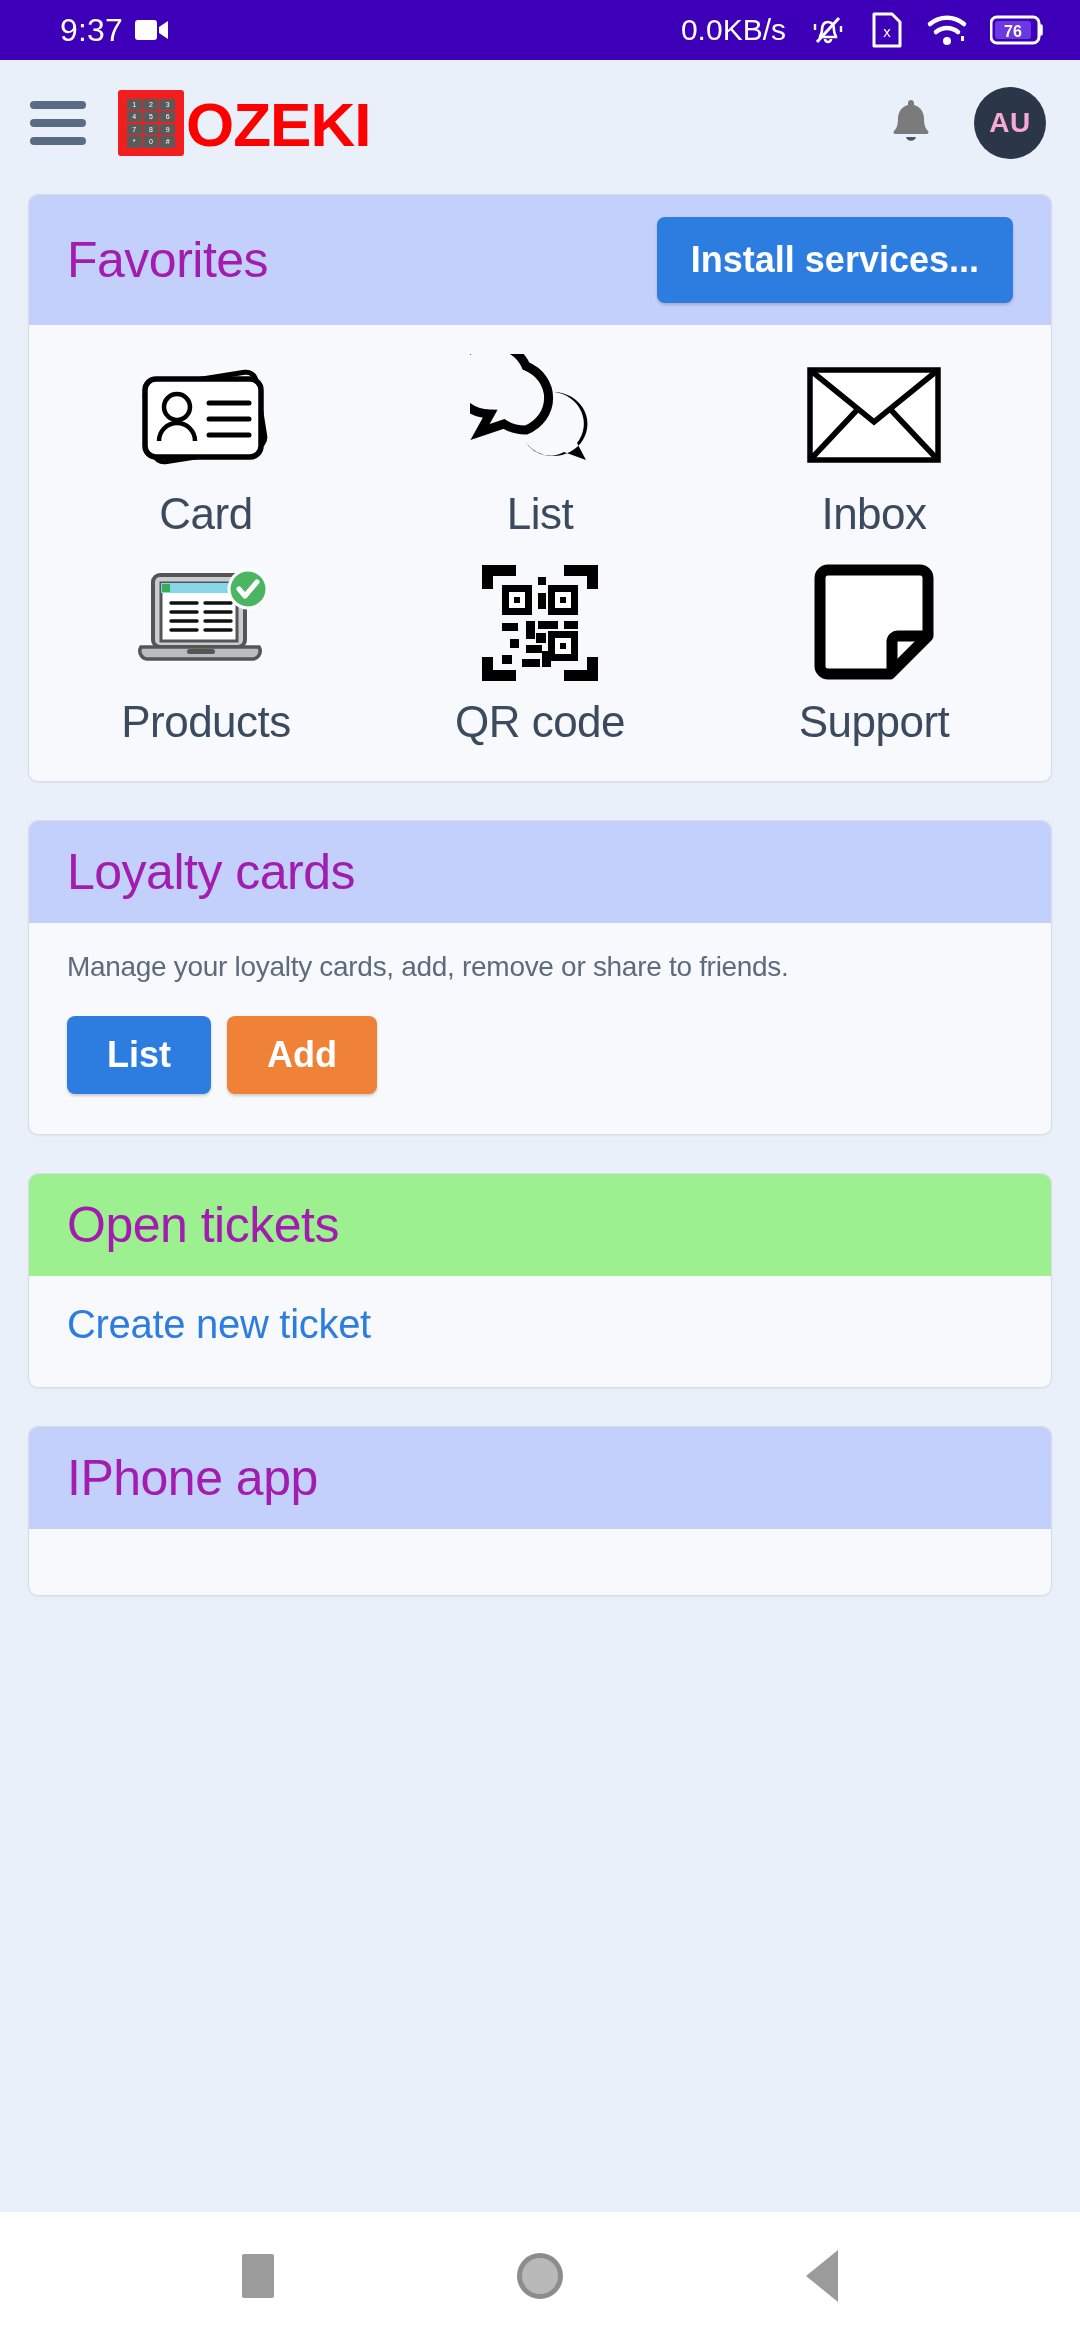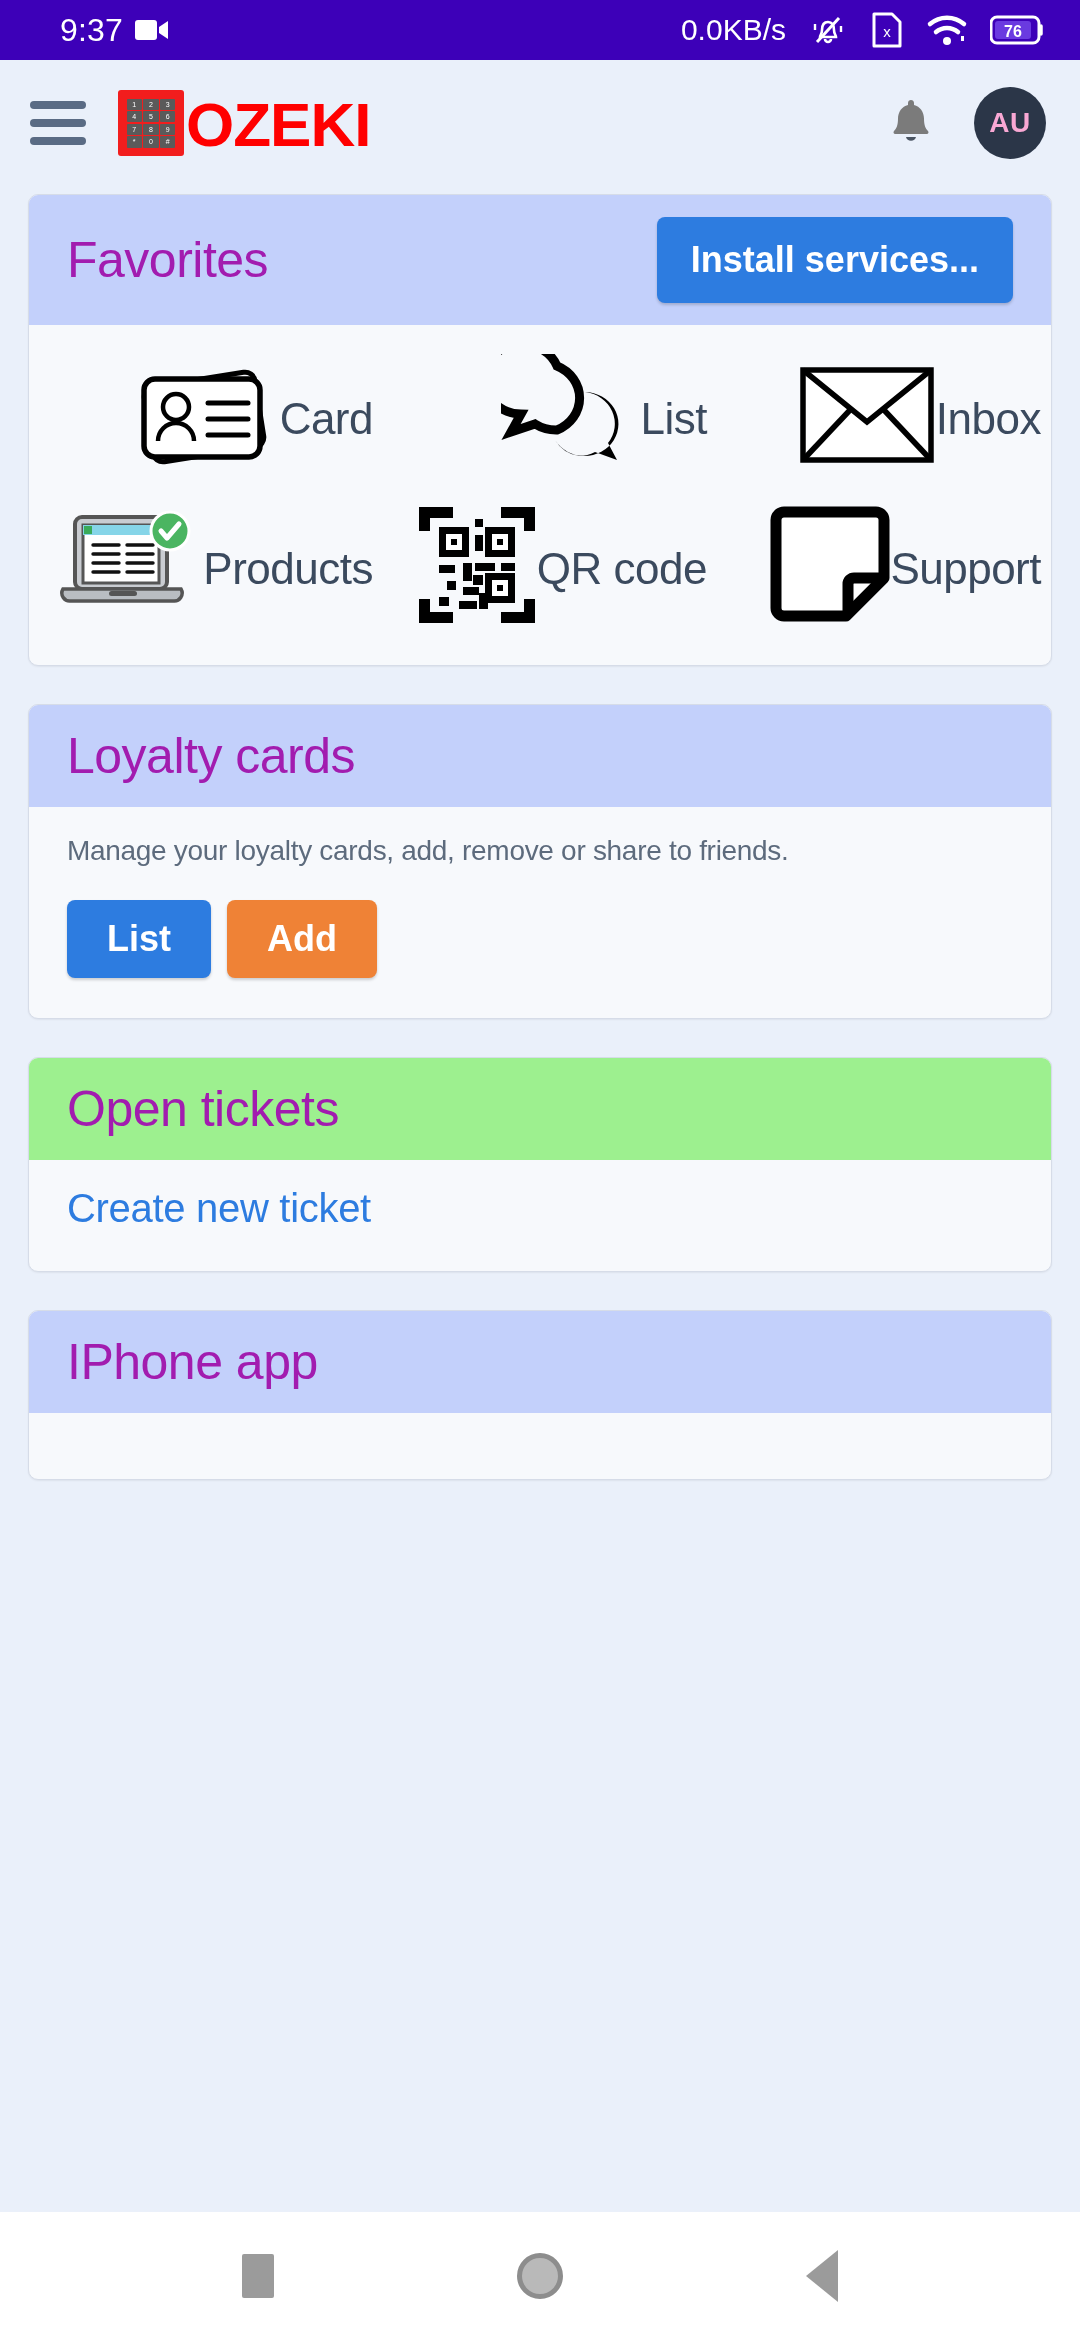--- a/index.html
+++ b/index.html
@@ -108,21 +108,21 @@
   .btn-orange{ background:#ef8236; font-size:36px; padding:18px 40px; box-shadow:0 2px 3px rgba(0,0,0,.18);text-align:center; }
 
   .card-body{ padding:26px 38px 40px; }
 
   
   .fav-grid{
     display:grid; grid-template-columns:repeat(3,1fr);
     row-gap:18px; padding:24px 10px 34px;
   }
   .fav-item{
-    display:flex; flex-direction:row; align-items:center;
+    display:flex; flex-direction:column; align-items:center;
     cursor:pointer;
     justify-content:flex-end;
   }
   .fav-ico{ height:132px; display:flex; align-items:center; justify-content:center; }
   .fav-label{
     font-size:44px; color:#3b4a5e; margin-top:8px;
     letter-spacing:-0.5px;
   }
 
   .body-text{

